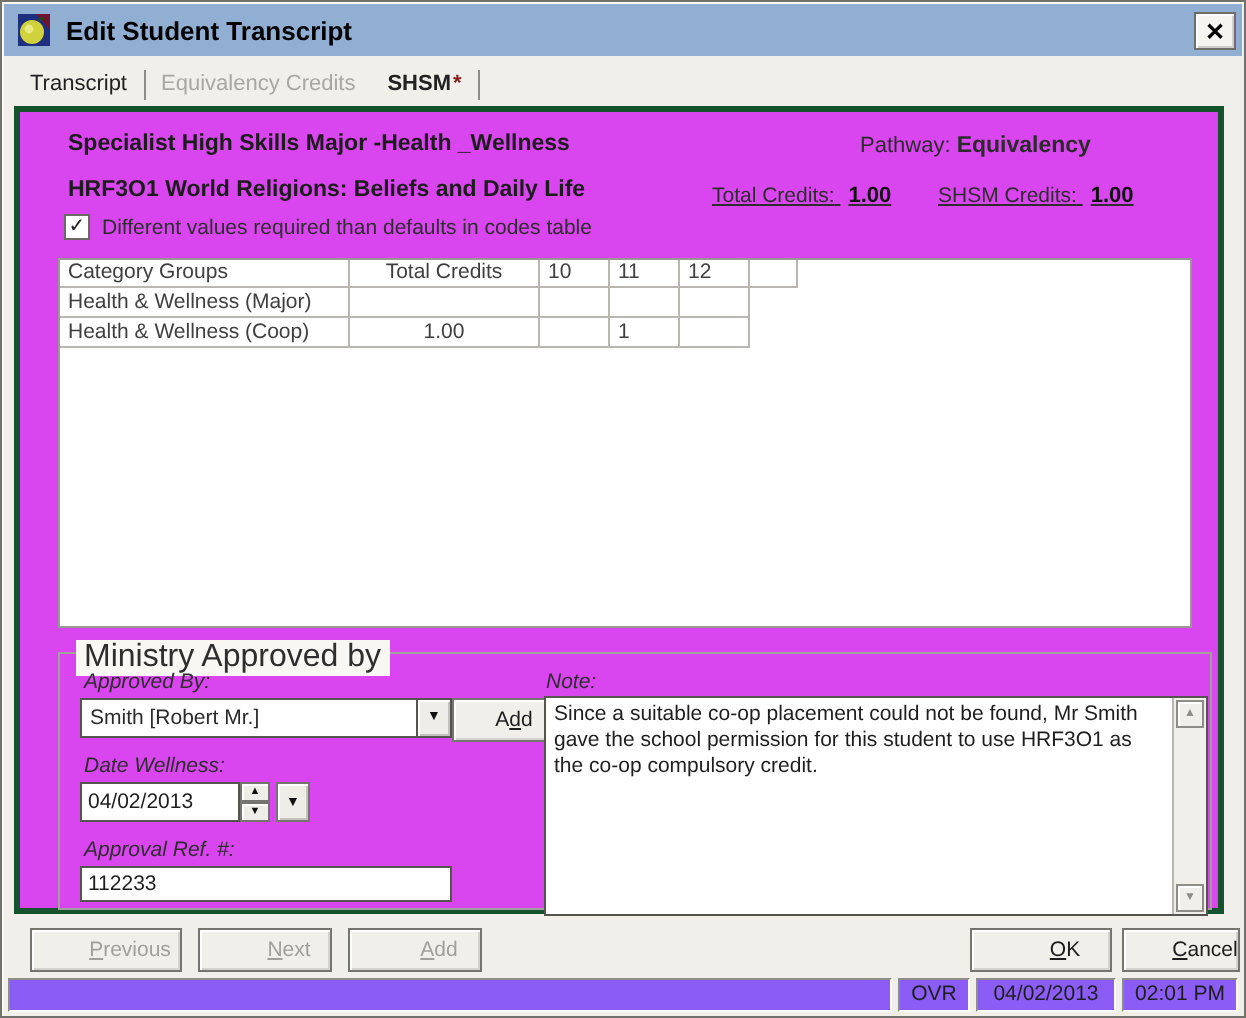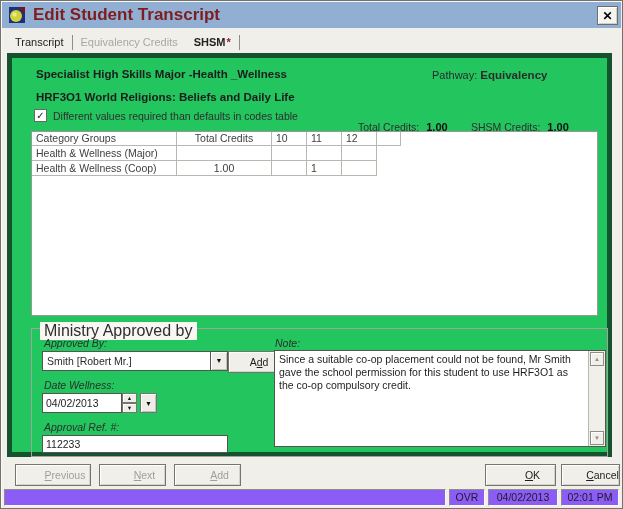--- a/index.html
+++ b/index.html
@@ -17,56 +17,56 @@
     box-shadow: inset 1px 1px 0 #fbfaf7;
     overflow:hidden;
   }
   
   .titlebar {
     position:absolute; left:1px; top:1px; right:1px; height:26px;
     background:#91AED3;
     display:flex; align-items:center;
   }
   .app-icon { width:16px; height:16px; margin-left:7px; display:inline-block; }
-  .titletext { font-size:17px; font-weight:bold; color:#7f1d1d; margin-left:8px; }
+  .titletext { font-size:13px; font-weight:bold; color:#000000; margin-left:8px; }
   .close-btn {
     position:absolute; right:3px; top:4px; width:21px; height:19px;
     background:#F5F4F0; border:1px solid #6f6d68;
     box-shadow: inset 1px 1px 0 #ffffff, inset -1px -1px 0 rgba(0,0,0,.15);
     font-size:12px; font-weight:bold; line-height:16px; text-align:center;
     padding:0; cursor:default; font-family:"Liberation Sans",sans-serif;
   }
   
   .tabstrip {
     position:absolute; left:6px; top:30px; height:22px;
     display:flex; align-items:center;
   }
   .tab { padding:0 8px; font-size:11px; color:#222; }
   .tab.disabled { color:#a9a7a2; }
   .tab.active { font-weight:bold; }
   .tab .asterisk { color:#8B1A1A; font-weight:bold; margin-left:1px; }
   .tabsep { width:1px; height:15px; background:#8f8d88; }
   
   .page {
     position:absolute; left:6px; top:52px; width:605px; height:404px;
-    background:#22c55e; border:5px solid #14532d;
+    background:#d946ef; border:3px solid #14532d;
   }
   .bold-line { position:absolute; font-size:11.5px; font-weight:bold; color:#1c1c1c; white-space:nowrap; }
   #majorTitle { left:24px; top:10px; }
   #courseTitle { left:24px; top:33px; }
   .pathway { position:absolute; left:420px; top:11px; font-size:11px; white-space:nowrap; }
   .pathway b { font-size:11.5px; }
   .checkrow { position:absolute; left:22px; top:51px; height:14px; }
   .checkbox {
     position:absolute; left:0; top:0; width:13px; height:13px;
     background:#fff; border:1px solid #6b6965;
     font-size:10px; line-height:11px; text-align:center; color:#222;
   }
   .checklabel { position:absolute; left:19px; top:1px; white-space:nowrap; color:#2e2e2e; }
-  .credits { position:absolute; top:63px; font-size:10.5px; white-space:nowrap; color:#2e2e2e;text-decoration:underline; }
+  .credits { position:absolute; top:36px; font-size:10.5px; white-space:nowrap; color:#2e2e2e;text-decoration:underline; }
   .credits b { font-size:11px; margin-left:4px; color:#111; }
   #totalCredits { left:346px; }
   #shsmCredits { left:459px; }
   
   .grid {
     position:absolute; left:19px; top:73px; width:567px; height:185px;
     background:#fff; border:1px solid #9a9892; overflow:hidden;
   }
   .grow { display:flex; }
   .gcell {
@@ -127,21 +127,21 @@
     margin-left:3px; width:17px; height:20px; background:#EFEDE8;
     border:1px solid #76746f; box-shadow: inset 1px 1px 0 #fff, inset -1px -1px 0 rgba(0,0,0,.18);
     font-size:7px; color:#111; padding:0; text-align:center;
   }
   .refinput {
     position:absolute; left:10px; top:106px; width:186px; height:18px;
     background:#fff; border:1px solid #56544f;
     font-family:"Liberation Sans",sans-serif; font-size:10.5px; padding:0 3px; color:#1e1e1e;
   }
   .notebox {
-    position:absolute; left:242px; top:21px; width:332px; height:97px;
+    position:absolute; left:242px; top:21px; width:332px; height:110px;
     background:#fff; border:1px solid #56544f;
   }
   .notetext {
     position:absolute; left:0; top:0; right:17px; bottom:0;
     padding:2px 4px; color:#1e1e1e; line-height:13px; overflow:hidden;
   }
   .vscroll {
     position:absolute; right:0; top:0; bottom:0; width:17px;
     background:#F1EFEA; border-left:1px solid #b9b7b2;
   }

